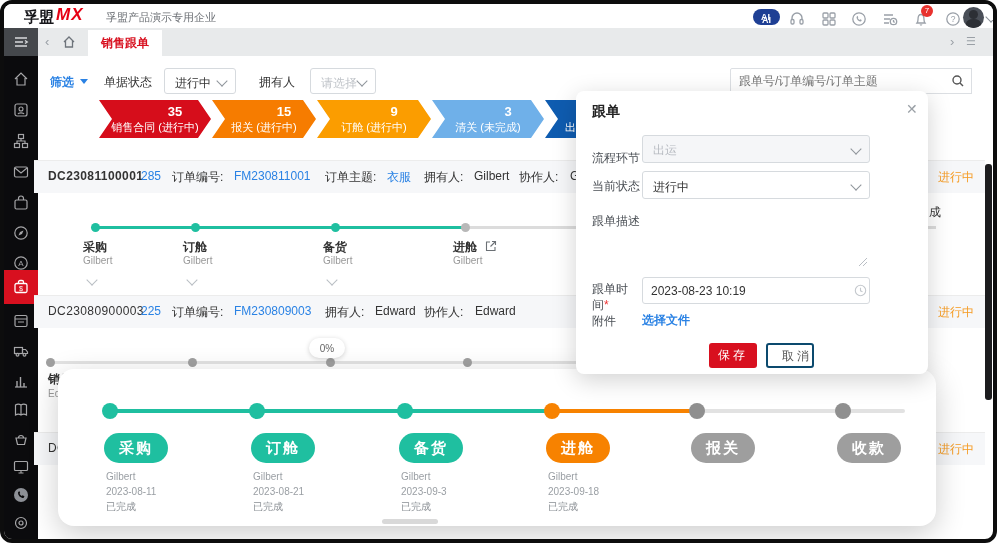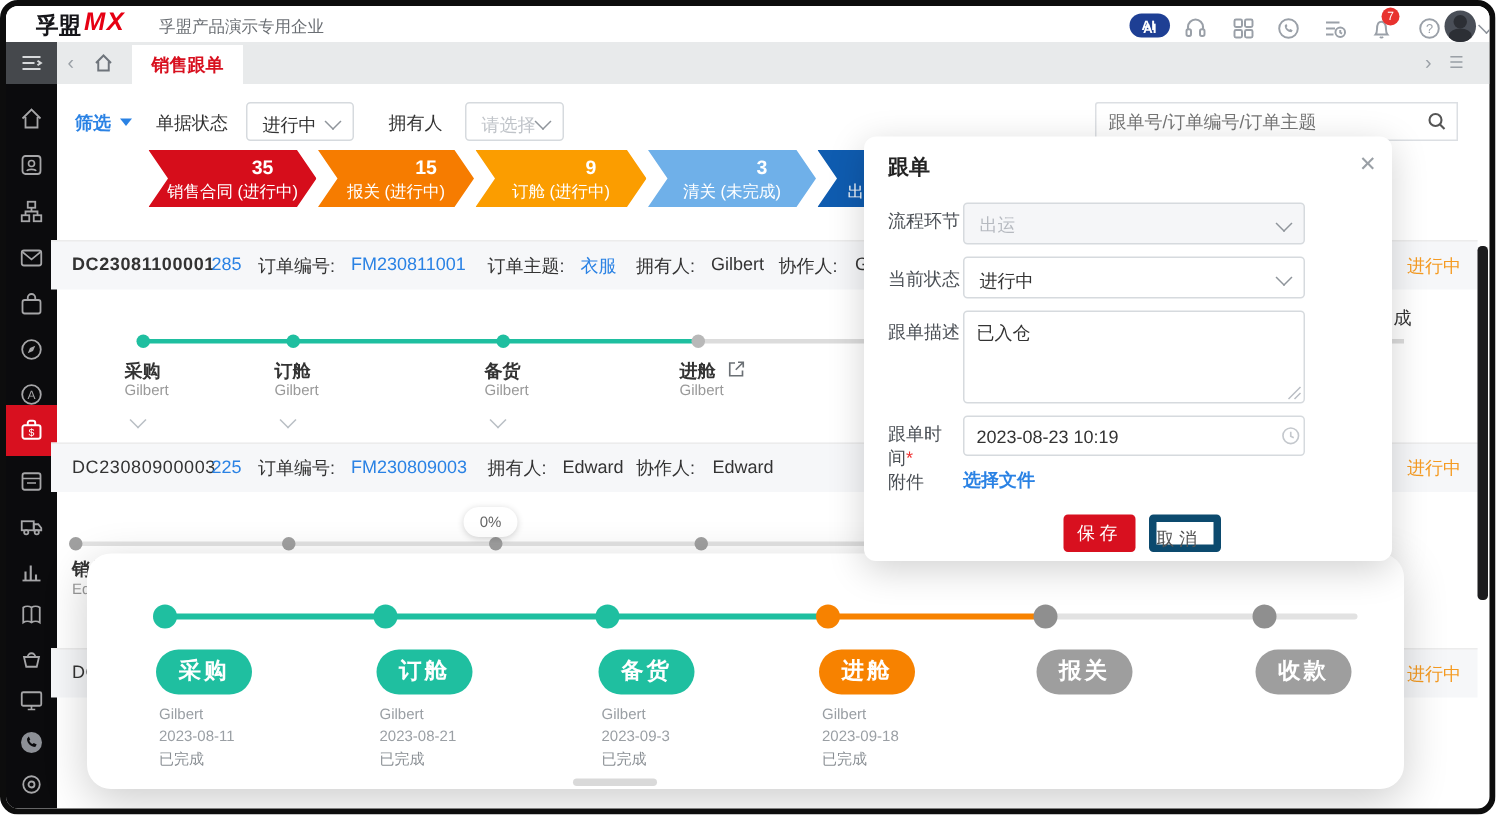--- a/index.html
+++ b/index.html
@@ -363,51 +363,50 @@
     <span class="meta" style="left:490px;top:115px;">2023-09-18</span>
     <span class="meta" style="left:490px;top:130px;color:#8a8f94;">已完成</span>
 
     <div class="abs" style="left:324px;top:150px;width:56px;height:5px;background:#d9d9d9;border-radius:3px;"></div>
   </div>
 
   <div class="abs" style="left:572px;top:87px;width:352px;height:283px;background:#fff;border-radius:8px;box-shadow:0 6px 24px rgba(0,0,0,.18);z-index:30;">
     <span class="abs" style="left:16px;top:12px;font-size:14px;font-weight:bold;color:#222;">跟单</span>
     <span class="abs" style="left:330px;top:10px;font-size:14px;color:#9aa0a6;">✕</span>
 
-    <span class="mlabel" style="left:16px;top:48px;">流程环节</span>
+    <span class="mlabel" style="left:16px;top:59px;">流程环节</span>
     <div class="sel" style="left:66px;top:44px;width:228px;height:28px;background:#f5f6f8;">
       <span class="val" style="color:#b6bac0;">出运</span>
       <div class="chev sc" style="top:9px;"></div>
     </div>
 
     <span class="mlabel" style="left:16px;top:87px;">当前状态</span>
     <div class="sel" style="left:66px;top:80px;width:228px;height:28px;">
       <span class="val" style="top:7px;">进行中</span>
       <div class="chev sc" style="top:9px;"></div>
     </div>
 
     <span class="mlabel" style="left:16px;top:122px;">跟单描述</span>
-    <textarea style="position: absolute; left: 66px; top: 116px; width: 228px; height: 62px; border: 1px solid rgb(214, 218, 222); border-radius: 3px; font-family: inherit; font-size: 12px; color: rgb(51, 51, 51); padding: 6px 8px; resize: none; box-sizing: border-box; outline: none;">已入仓</textarea>
     <svg class="abs" style="left:282px;top:166px;" width="10" height="10" viewBox="0 0 10 10">
           <path d="M9 1L1 9M9 5L5 9" stroke="#b9bec4" stroke-width="1"></path>
         </svg>
 
     <span class="mlabel" style="left:16px;top:190px;">跟单时</span>
     <span class="mlabel" style="left:16px;top:206px;"><span>间</span><span style="color:#e33;">*</span></span>
     <input style="position: absolute; left: 66px; top: 186px; width: 228px; height: 27px; border: 1px solid rgb(214, 218, 222); border-radius: 3px; font-size: 12px; color: rgb(51, 51, 51); padding: 0px 8px; box-sizing: border-box; outline: none;" value="2023-08-23 10:19">
     <svg class="abs" style="left:278px;top:193px;" width="13" height="13" viewBox="0 0 13 13">
           <circle cx="6.5" cy="6.5" r="5.2" fill="none" stroke="#c4c8cd" stroke-width="1.1"></circle>
           <path d="M6.5 3.8v3l2 1" fill="none" stroke="#c4c8cd" stroke-width="1.1"></path>
         </svg>
 
     <span class="mlabel" style="left:16px;top:222px;">附件</span>
     <span class="abs" style="left:66px;top:221px;font-size:12px;font-weight:bold;color:#2a82e4;cursor:pointer;">选择文件</span>
 
     <div class="abs" style="left:133px;top:252px;width:48px;height:25px;background:#d8101f;border-radius:3px;text-align:center;cursor:pointer;">
       <span style="color:#fff;font-size:12px;line-height:25px;letter-spacing:3px;">保存</span>
     </div>
-    <div class="abs" style="left:190px;top:252px;width:48px;height:25px;background:#fff;border:5px solid #0c4a6e;border-radius:3px;text-align:left;box-sizing:border-box;cursor:pointer;">
+    <div class="abs" style="left:190px;top:252px;width:48px;height:25px;background:#fff;border:2px solid #0c4a6e;border-radius:3px;text-align:right;box-sizing:border-box;cursor:pointer;">
       <span style="color:#555;font-size:12px;line-height:23px;letter-spacing:3px;">取消</span>
     </div>
   </div>
 
 </div>
 </div>
 
 </body></html>

